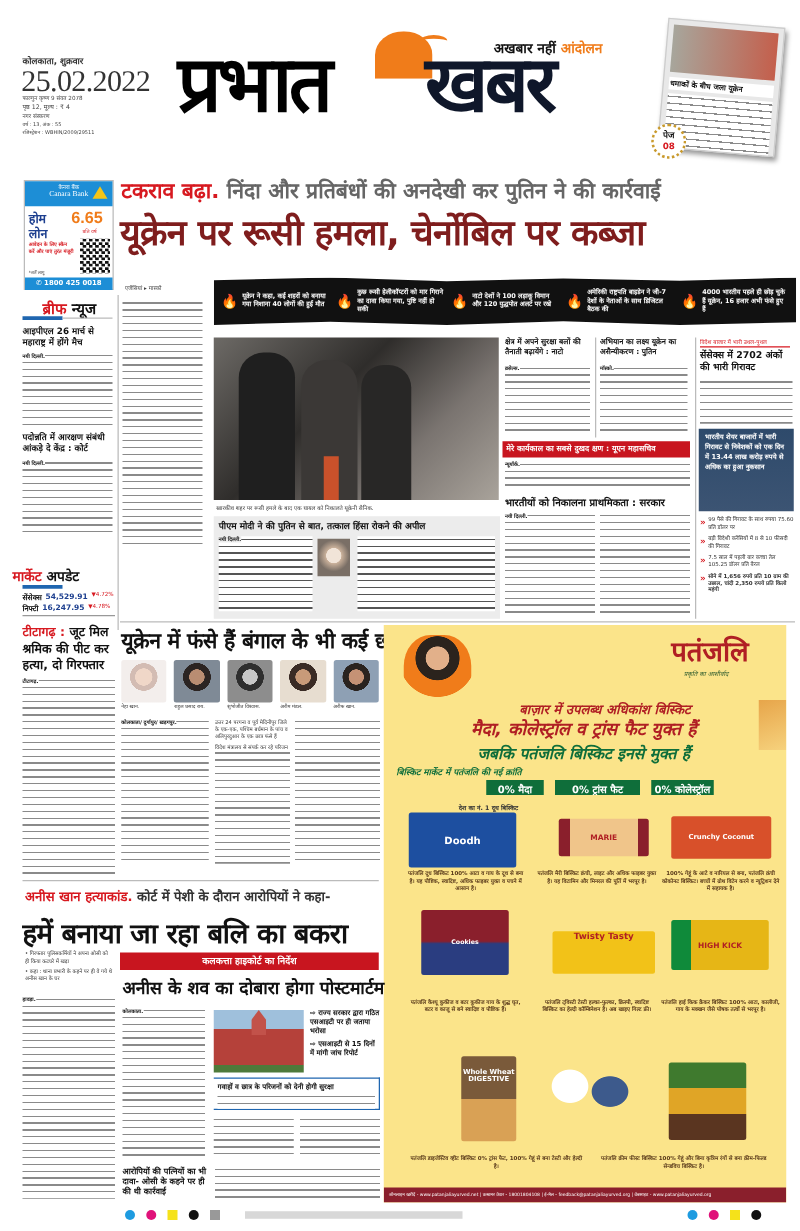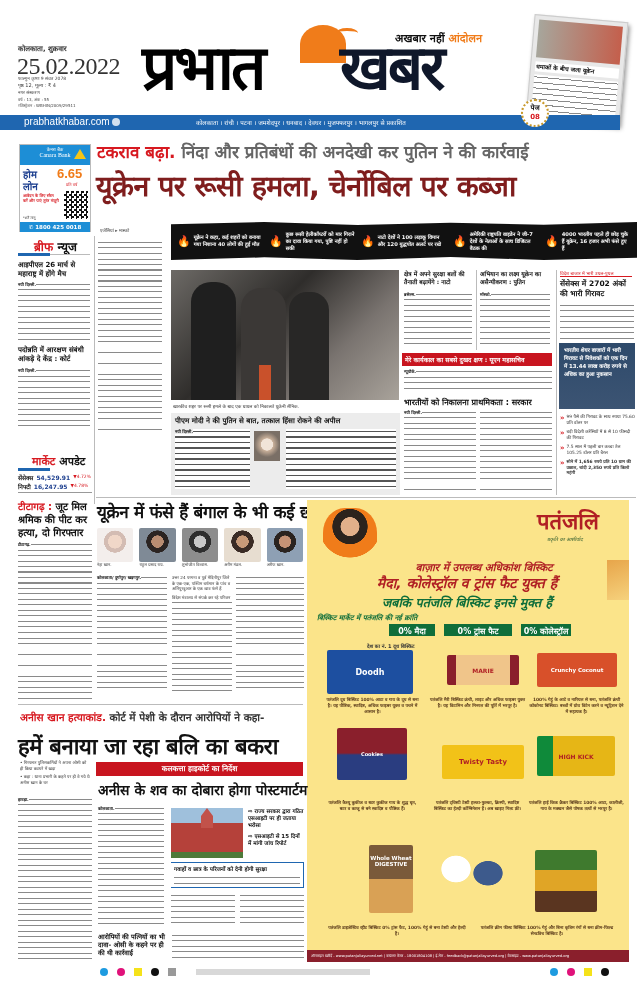--- a/index.html
+++ b/index.html
@@ -39,25 +39,20 @@
     <span style="color:#111">अखबार नहीं</span>
     <span style="color:#f07c1a">आंदोलन</span>
   </div>
 
   <div class="abs" style="left:530px;top:18px;width:94px;height:104px;background:#e8e8e8;transform:rotate(5deg);box-shadow:2px 3px 4px #999;border:1px solid #ccc;overflow:hidden">
     <div class="photo" style="height:38px;margin:4px;background:linear-gradient(90deg,#a7a69c,#c45f4c)"></div>
     <div style="font-size:6px;font-weight:bold;background:#fff;margin:0 4px;padding:1px;color:#111">धमाकों के बीच जला यूक्रेन</div>
     <div class="fill" style="height:50px;margin:3px 4px"></div>
   </div>
 
-  <div class="abs bar" style="left:0;top:115px;width:620px;height:15px">
-    <span class="abs" style="left:24px;top:1px;font-size:10px;color:#fff;font-family:'Liberation Sans',sans-serif">prabhatkhabar.com</span>
-    <span class="abs" style="left:112px;top:3px;width:8px;height:8px;border-radius:50%;background:#fff;opacity:.8"></span>
-    <span class="abs" style="left:196px;top:3px;font-size:6.2px;color:#fff">कोलकाता । रांची । पटना । जमशेदपुर । धनबाद । देवघर । मुजफ्फरपुर । भागलपुर से प्रकाशित</span>
-  </div>
   <div class="abs" style="left:521px;top:99px;width:28px;height:28px;border-radius:50%;background:#fff;border:2px dotted #c99a2c;text-align:center">
     <div style="font-size:7px;font-weight:bold;line-height:10px;margin-top:2px">पेज</div>
     <div style="font-size:7px;font-weight:bold;color:#d71920;line-height:8px">08</div>
   </div>
 </div>
 
 <div class="abs" style="left:19px;top:144px;width:72px;height:88px;border:1px solid #bbb">
   <div style="background:#1d8ed6;height:20px;position:relative;color:#fff;text-align:center">
     <div style="font-size:4.5px;padding-top:1px">केनरा बैंक</div>
     <div style="font-size:6px;font-family:'Liberation Serif',serif">Canara Bank</div>
@@ -85,21 +80,21 @@
   <span class="red">ब्रीफ</span>
   <span>न्यूज</span>
 </div>
 <div class="abs bar" style="left:18px;top:253px;width:32px;height:3px"></div>
 <div class="abs" style="left:50px;top:254px;width:40px;height:1px;background:#bbb"></div>
 <div class="abs" style="left:18px;top:261px;width:72px;font-size:7px;font-weight:bold;line-height:9px">आइपीएल 26 मार्च से महाराष्ट्र में होंगे मैच</div>
 <div class="abs txt fill" style="left:18px;top:282px;width:72px;height:60px"><span class="hl" style="background:#fff">नयी दिल्ली.</span></div>
 <div class="abs" style="left:18px;top:346px;width:72px;font-size:7px;font-weight:bold;line-height:9px">पदोन्नति में आरक्षण संबंधी आंकड़े दे केंद्र : कोर्ट</div>
 <div class="abs txt fill" style="left:18px;top:368px;width:72px;height:58px"><span class="hl" style="background:#fff">नयी दिल्ली.</span></div>
 
-<div class="abs" style="left:32px;top:453px;font-size:11px;font-weight:bold">
+<div class="abs" style="left:10px;top:453px;font-size:11px;font-weight:bold">
   <span class="red">मार्केट</span>
   <span>अपडेट</span>
 </div>
 <div class="abs bar" style="left:18px;top:468px;width:32px;height:3px"></div>
 <div class="abs" style="left:18px;top:474px;width:74px;font-size:6px;display:flex;gap:3px">
   <span style="font-weight:bold">सेंसेक्स</span>
   <span style="font-weight:bold;color:#1d3f8f">54,529.91</span>
   <span style="color:#d71920;font-size:4.5px">▼4.72%</span>
 </div>
 <div class="abs" style="left:18px;top:483px;width:74px;font-size:6px;display:flex;gap:3px">
@@ -253,21 +248,21 @@
   <div class="abs pack" style="left:230px;top:153px;width:80px;height:34px;background:#d8502a;color:#fff;font-size:5.5px;font-weight:bold;display:flex;align-items:center;justify-content:center">
       <span>Crunchy Coconut</span>
     </div>
   <div class="abs cap" style="left:18px;top:197px;width:95px">पतंजलि दूध बिस्किट 100% आटा व गाय के दूध से बना है। यह पौष्टिक, स्वादिष्ट, अधिक फाइबर युक्त व पचने में आसान है।</div>
   <div class="abs cap" style="left:123px;top:197px;width:95px">पतंजलि मैरी बिस्किट क्रंची, लाइट और अधिक फाइबर युक्त है। यह विटामिन और मिनरल की पूर्ति में भरपूर है।</div>
   <div class="abs cap" style="left:222px;top:197px;width:95px">100% गेहूं के आटे व नारियल से बना, पतंजलि क्रंची कोकोनट बिस्किट। बच्चों में ग्रोथ विटेन करने व न्यूट्रिशन देने में सहायक है।</div>
 
   <div class="abs pack" style="left:30px;top:228px;width:70px;height:52px;background:linear-gradient(#8a1f2c 0 48%,#2a3d80 52%);color:#fff;font-size:5px;font-weight:bold;display:flex;align-items:center;justify-content:center">
       <span>Cookies</span>
     </div>
-  <div class="abs pack" style="left:135px;top:245px;width:82px;height:34px;background:#f2c218;color:#b01f24;font-size:7px;font-weight:bold;display:flex;align-items:center;justify-content:center">
+  <div class="abs pack" style="left:135px;top:245px;width:82px;height:34px;background:#f2c218;color:#b01f24;font-size:7px;font-weight:bold;display:flex;align-items:flex-start;justify-content:center">
       <span>Twisty Tasty</span>
     </div>
   <div class="abs pack" style="left:230px;top:236px;width:78px;height:40px;background:linear-gradient(90deg,#0f8a3a 0 20%,#e6b616 20%);color:#b01f24;font-size:6px;font-weight:bold;display:flex;align-items:center;justify-content:center">
       <span>HIGH KICK</span>
     </div>
   <div class="abs cap" style="left:18px;top:300px;width:95px">पतंजलि कैश्यू कुकीज व बटर कुकीज गाय के शुद्ध घृत, बटर व काजू से बने स्वादिष्ट व पौष्टिक हैं।</div>
   <div class="abs cap" style="left:123px;top:300px;width:95px">पतंजलि ट्विस्टी टेस्टी हल्का-फुल्का, क्रिस्पी, स्वादिष्ट बिस्किट का हेल्दी कॉम्बिनेशन है। अब खाइए गिल्ट फ्री।</div>
   <div class="abs cap" style="left:222px;top:300px;width:95px">पतंजलि हाई किक क्रैकर बिस्किट 100% आटा, कालीजी, गाय के मक्खन जैसे पोषक तत्वों से भरपूर है।</div>
 
   <div class="abs pack" style="left:62px;top:345px;width:44px;height:68px;background:linear-gradient(#7a5a3a 0 50%,#d9a155 50%);color:#fff;font-size:5.5px;font-weight:bold;text-align:center;padding-top:10px"><span>Whole Wheat DIGESTIVE</span></div>

